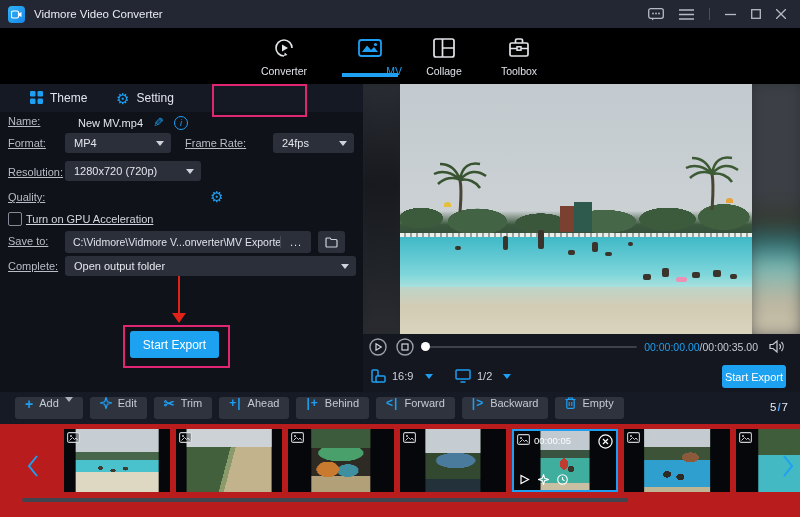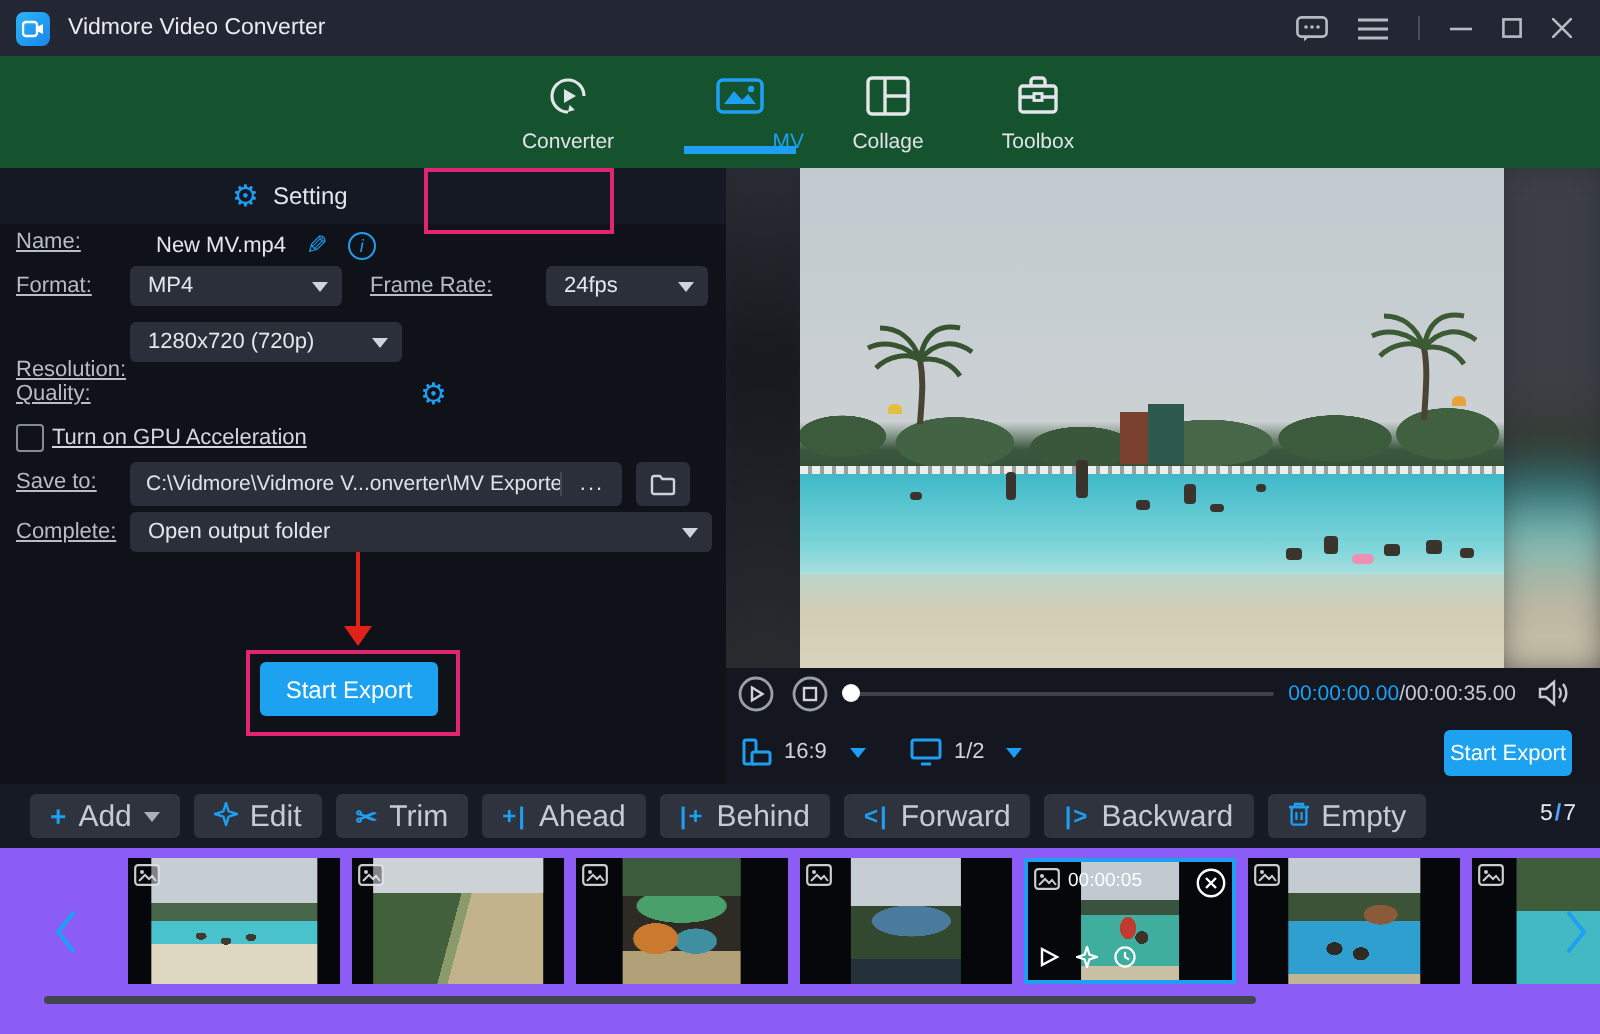--- a/index.html
+++ b/index.html
@@ -12,21 +12,21 @@
   .titlebar{position:absolute;top:0;left:0;width:800px;height:28px;background:#232734;
             display:flex;align-items:center;}
   .app-icon{width:17px;height:17px;margin-left:8px;border-radius:4px;
             background:linear-gradient(135deg,#2fb3f7,#1787ea);display:flex;align-items:center;justify-content:center;}
   .title-text{margin-left:9px;font-size:11.5px;color:#e9ebf1;}
   .tb-right{margin-left:auto;display:flex;align-items:center;gap:15px;margin-right:14px;}
   .tb-right svg{display:block;}
   .tb-divider{width:1px;height:12px;background:#4a4e5a;}
 
   
-  .nav{position:absolute;top:28px;left:0;width:800px;height:56px;background:#14532d;text-decoration:underline;}
+  .nav{position:absolute;top:28px;left:0;width:800px;height:56px;background:#000000;text-decoration:underline;}
   .nav-item{position:absolute;top:6px;width:64px;text-align:center;color:#dfe2e9;cursor:default;}
   .nav-item .nv-ico{height:28px;display:flex;align-items:center;justify-content:center;}
   .nav-item .nv-label{font-size:10.5px;margin-top:3px;}
   .nav-item.active .nv-label{color:#1e9ff2;text-align:right;}
   .nav-indicator{position:absolute;bottom:0;left:4px;width:56px;height:4px;background:#1e9ff2;display:none;}
   .nav-item.active .nav-indicator{display:block;}
 
   
   .left-panel{position:absolute;top:84px;left:0;width:363px;height:308px;background:#0f1219;}
   .tabrow{position:absolute;top:0;left:0;width:363px;height:28px;background:#151924;}
@@ -95,36 +95,36 @@
   .slider-knob{position:absolute;left:58px;top:8px;width:9px;height:9px;border-radius:50%;background:#fff;}
   .time-text{position:absolute;right:42px;top:7px;font-size:10.5px;color:#c6cad2;}
   .time-cur{color:#1e9ff2;margin-top:24px;}
   .caret-blue{display:inline-block;width:0;height:0;border-left:4px solid transparent;
               border-right:4px solid transparent;border-top:5px solid #1e9ff2;}
   .ctl-txt{position:absolute;top:10px;color:#cfd3da;font-size:11px;}
 
   
   .toolbar{position:absolute;top:392px;left:0;width:800px;height:32px;background:#161a24;}
   .tb-btns{position:absolute;left:15px;top:5px;display:flex;gap:7px;}
-  .tool-btn{height:22px;background:#2f333e;border-radius:3px;display:flex;align-items:center;
-            padding:0 10px;gap:6px;color:#c6cad2;font-size:15px;white-space:nowrap;}
+  .tool-btn{height:22px;background:#2f333e;border-radius:3px;display:flex;align-items:flex-start;
+            padding:0 10px;gap:6px;color:#c6cad2;font-size:11px;white-space:nowrap;}
   .tico{color:#1e9ff2;font-weight:bold;font-size:12px;line-height:1;}
   .g-plus::before{content:"+";font-size:14px;}
   .g-scissors::before{content:"\2702";font-size:13px;}
   .g-ahead::before{content:"+|";letter-spacing:1px;}
   .g-behind::before{content:"|+";letter-spacing:1px;}
   .g-fwd::before{content:"<|";letter-spacing:1px;}
   .g-back::before{content:"|>";letter-spacing:1px;}
   .caret-gray{display:inline-block;width:0;height:0;border-left:4px solid transparent;
               border-right:4px solid transparent;border-top:5px solid #aab0ba;}
   .counter{position:absolute;right:12px;top:9px;font-size:11.5px;color:#e6e9ef;}
   .counter .slash{color:#4da3ff;font-weight:bold;padding:0 1px;}
 
   
-  .timeline{position:absolute;top:424px;left:0;width:800px;height:93px;background:#8b5cf6;text-decoration:underline;}
+  .timeline{position:absolute;top:424px;left:0;width:800px;height:93px;background:#b91c1c;text-decoration:underline;}
   .thumbs{position:absolute;left:64px;top:5px;display:flex;gap:6px;}
   .thumb{position:relative;width:106px;height:63px;background:#05070a;flex:0 0 auto;overflow:hidden;box-sizing:border-box;}
   .thumb.selected{border:2px solid #1e9ff2;}
   .photo{position:absolute;top:0;bottom:0;left:50%;transform:translateX(-50%);width:60%;}
   .pic-icon{position:absolute;top:3px;left:3px;z-index:2;opacity:.9;}
   .scene-pool-wide .photo{width:78%;background:
       radial-gradient(3px 2px at 30% 62%,#403a30 0 90%,transparent 91%),
       radial-gradient(3px 2px at 45% 66%,#403a30 0 90%,transparent 91%),
       radial-gradient(3px 2px at 60% 63%,#403a30 0 90%,transparent 91%),
       linear-gradient(#c7ced3 0 36%,#48664a 36% 50%,#49c2cd 50% 68%,#ded8c2 68% 100%);}
@@ -251,20 +251,31 @@
             <rect x="10" y="10.8" width="4" height="3.4" fill="none" stroke="#e3e5ea" stroke-width="1.5"></rect>
           </svg>
       </div>
       <div class="nv-label">Toolbox</div>
 
     </div>
   </div>
 
   <div class="left-panel">
     <div class="tabrow">
+      <div class="ptab" style="left:20px">
+        <span class="tab-glyph">
+          <svg width="13" height="13" viewBox="0 0 13 13">
+              <rect x="0" y="0" width="5.5" height="5.5" rx="1.2" fill="#1e9ff2"></rect>
+              <rect x="7.5" y="0" width="5.5" height="5.5" rx="1.2" fill="#1e9ff2"></rect>
+              <rect x="0" y="7.5" width="5.5" height="5.5" rx="1.2" fill="#1e9ff2"></rect>
+              <rect x="7.5" y="7.5" width="5.5" height="5.5" rx="1.2" fill="#1e9ff2"></rect>
+            </svg>
+        </span>
+        <span>Theme</span>
+      </div>
       <div class="ptab" style="left:106px">
         <span class="tab-glyph g-gear"></span>
         <span>Setting</span>
       </div>
     </div>
 
     <div class="frm-label" style="top:31px">Name:</div>
     <div class="abs" style="left:65px;top:31px;display:flex;align-items:center;gap:10px;padding-left:13px;">
       <span style="color:#e3e6ec">New MV.mp4</span>
       <span class="g-pencil"></span>
@@ -273,21 +284,21 @@
 
     <div class="frm-label" style="top:53px">Format:</div>
     <div class="dropdown" style="left:65px;top:49px;width:106px">
       <span>MP4</span>
     </div>
     <div class="frm-label" style="left:185px;top:53px">Frame Rate:</div>
     <div class="dropdown" style="left:273px;top:49px;width:81px">
       <span>24fps</span>
     </div>
 
-    <div class="frm-label" style="top:95px">Resolution:</div>
+    <div class="frm-label" style="top:82px">Resolution:</div>
     <div class="dropdown" style="left:65px;top:77px;width:136px">
       <span>1280x720 (720p)</span>
     </div>
 
     <div class="frm-label" style="top:107px">Quality:</div>
     <span class="g-gear abs" style="left:210px;top:104px"></span>
 
     <div class="checkbox" style="left:8px;top:128px"></div>
     <div class="frm-label" style="left:26px;top:129px;color:#d3d7df">Turn on GPU Acceleration</div>
 

